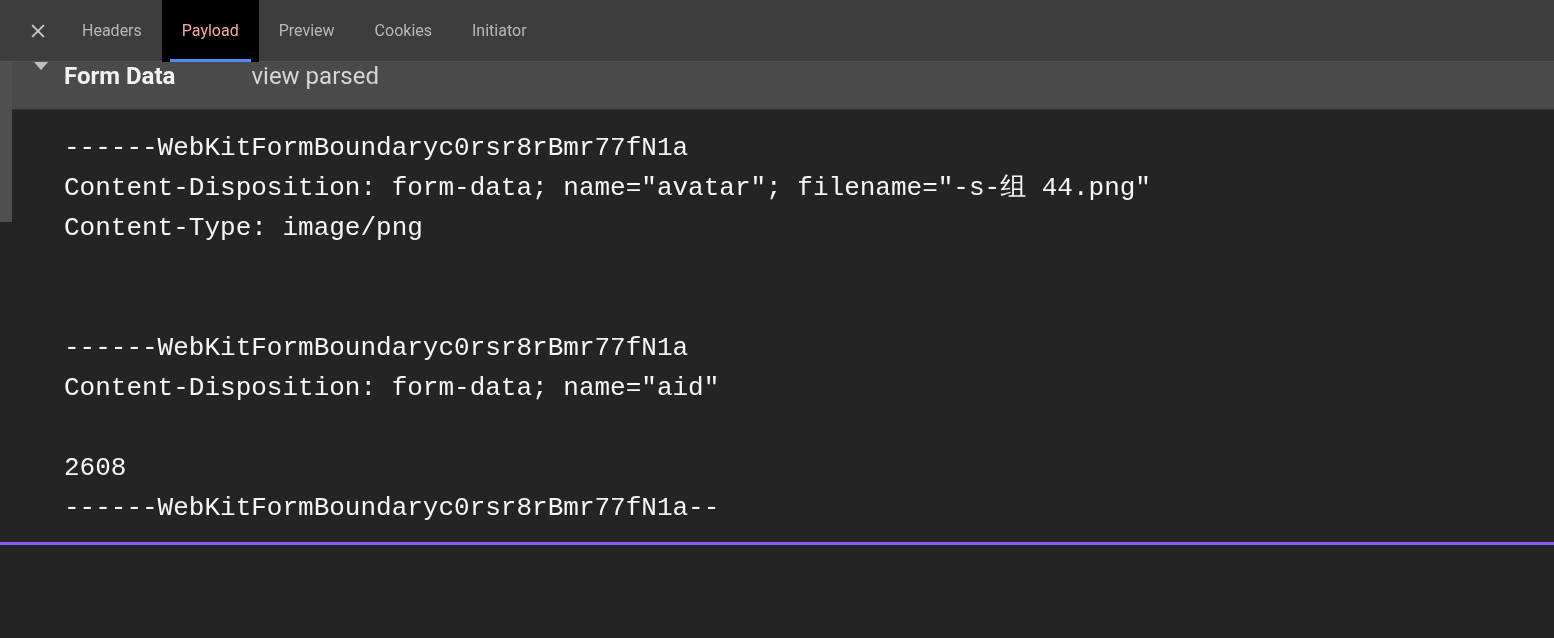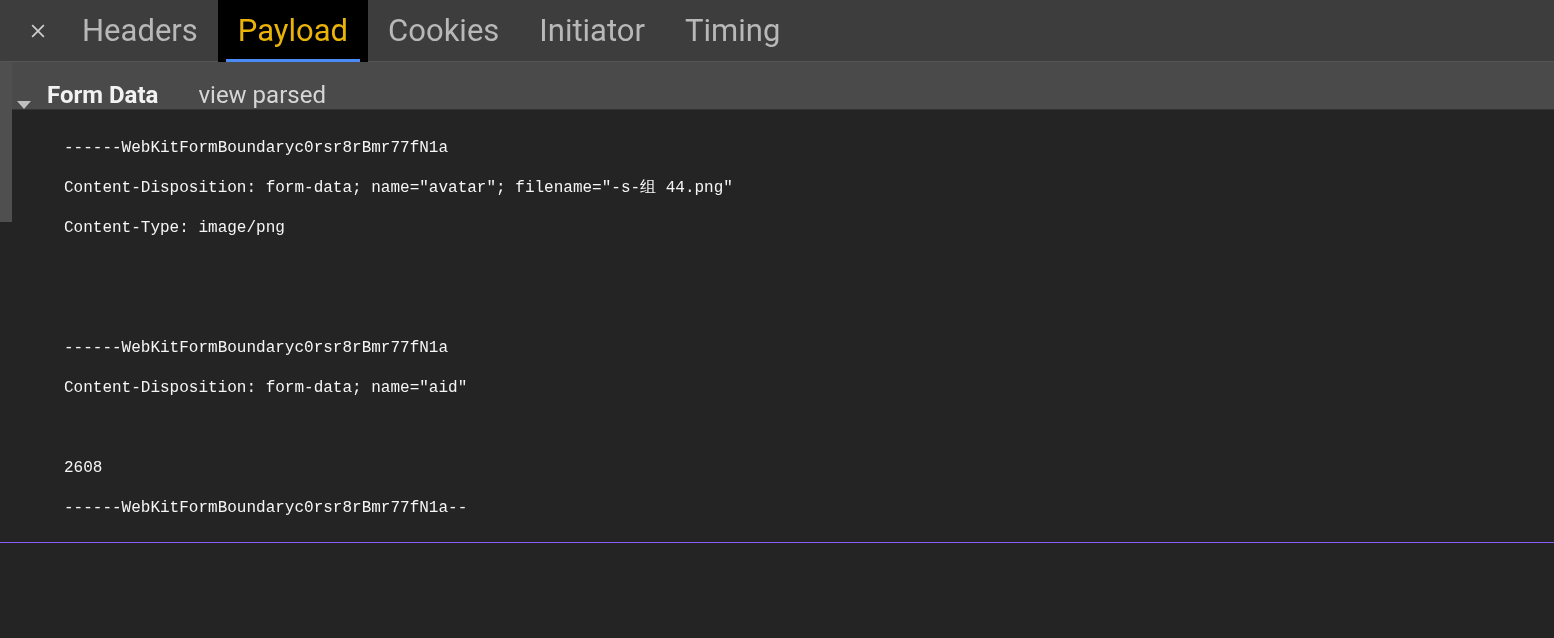--- a/index.html
+++ b/index.html
@@ -34,76 +34,76 @@
     }
     .close-btn svg {
       width: 20px;
       height: 20px;
     }
     .tab {
       padding: 0 20px;
       height: 62px;
       display: flex;
       align-items: center;
-      font-size: 31px;
+      font-size: 16px;
       color: #b8b8b8;
       cursor: pointer;
       position: relative;
     }
     .tab.active {
       background: #000;
-      color: #eab308;
+      color: #fca5a5;
     }
     .tab.active::after {
       content: "";
       position: absolute;
       left: 8px;
       right: 8px;
       bottom: 0;
       height: 3px;
       background: #4b8bf5;
     }
     .section-header {
       background: #4a4a4a;
       height: 48px;
       display: flex;
-      align-items: flex-end;
-      padding-left: 17px;
+      align-items: flex-start;
+      padding-left: 34px;
       border-bottom: 1px solid #333;
       gap: 12px;
     }
     .caret {
       width: 0;
       height: 0;
       border-left: 7px solid transparent;
       border-right: 7px solid transparent;
       border-top: 8px solid #c0c0c0;
       margin-right: 4px;
       cursor: pointer;
     }
     .section-title {
       font-weight: 700;
       font-size: 24px;
       color: #f2f2f2;
     }
     .view-toggle {
-      margin-left: 28px;
+      margin-left: 64px;
       font-size: 24px;
       color: #d6d6d6;
       cursor: pointer;
       font-weight: 400;
     }
     .payload-body {
       padding: 18px 0 0 64px;
       font-family: "SF Mono", Menlo, Consolas, "Courier New", monospace;
-      font-size: 16px;
+      font-size: 26px;
       line-height: 40px;
       color: #f5f5f5;
       white-space: pre;
-      border-bottom: 1px solid #8b5cf6;
+      border-bottom: 3px solid #8b5cf6;
       padding-bottom: 14px;
     }
     .left-edge {
       position: absolute;
       left: 0;
       top: 62px;
       width: 12px;
       height: 160px;
       background: #4f4f4f;
     }
@@ -113,23 +113,23 @@
 
 <div class="tab-bar">
   <div class="close-btn">
     <svg viewBox="0 0 24 24">
       <line x1="5" y1="5" x2="19" y2="19" stroke="#d0d0d0" stroke-width="2"></line>
       <line x1="19" y1="5" x2="5" y2="19" stroke="#d0d0d0" stroke-width="2"></line>
     </svg>
   </div>
   <div class="tab">Headers</div>
   <div class="tab active">Payload</div>
+  <div class="tab">Preview</div>
   <div class="tab">Cookies</div>
   <div class="tab">Initiator</div>
-  <div class="tab">Timing</div>
 </div>
 
 <div class="left-edge"></div>
 
 <div class="section-header">
   <div class="caret"></div>
   <span class="section-title">Form Data</span>
   <span class="view-toggle">view parsed</span>
 </div>
 

